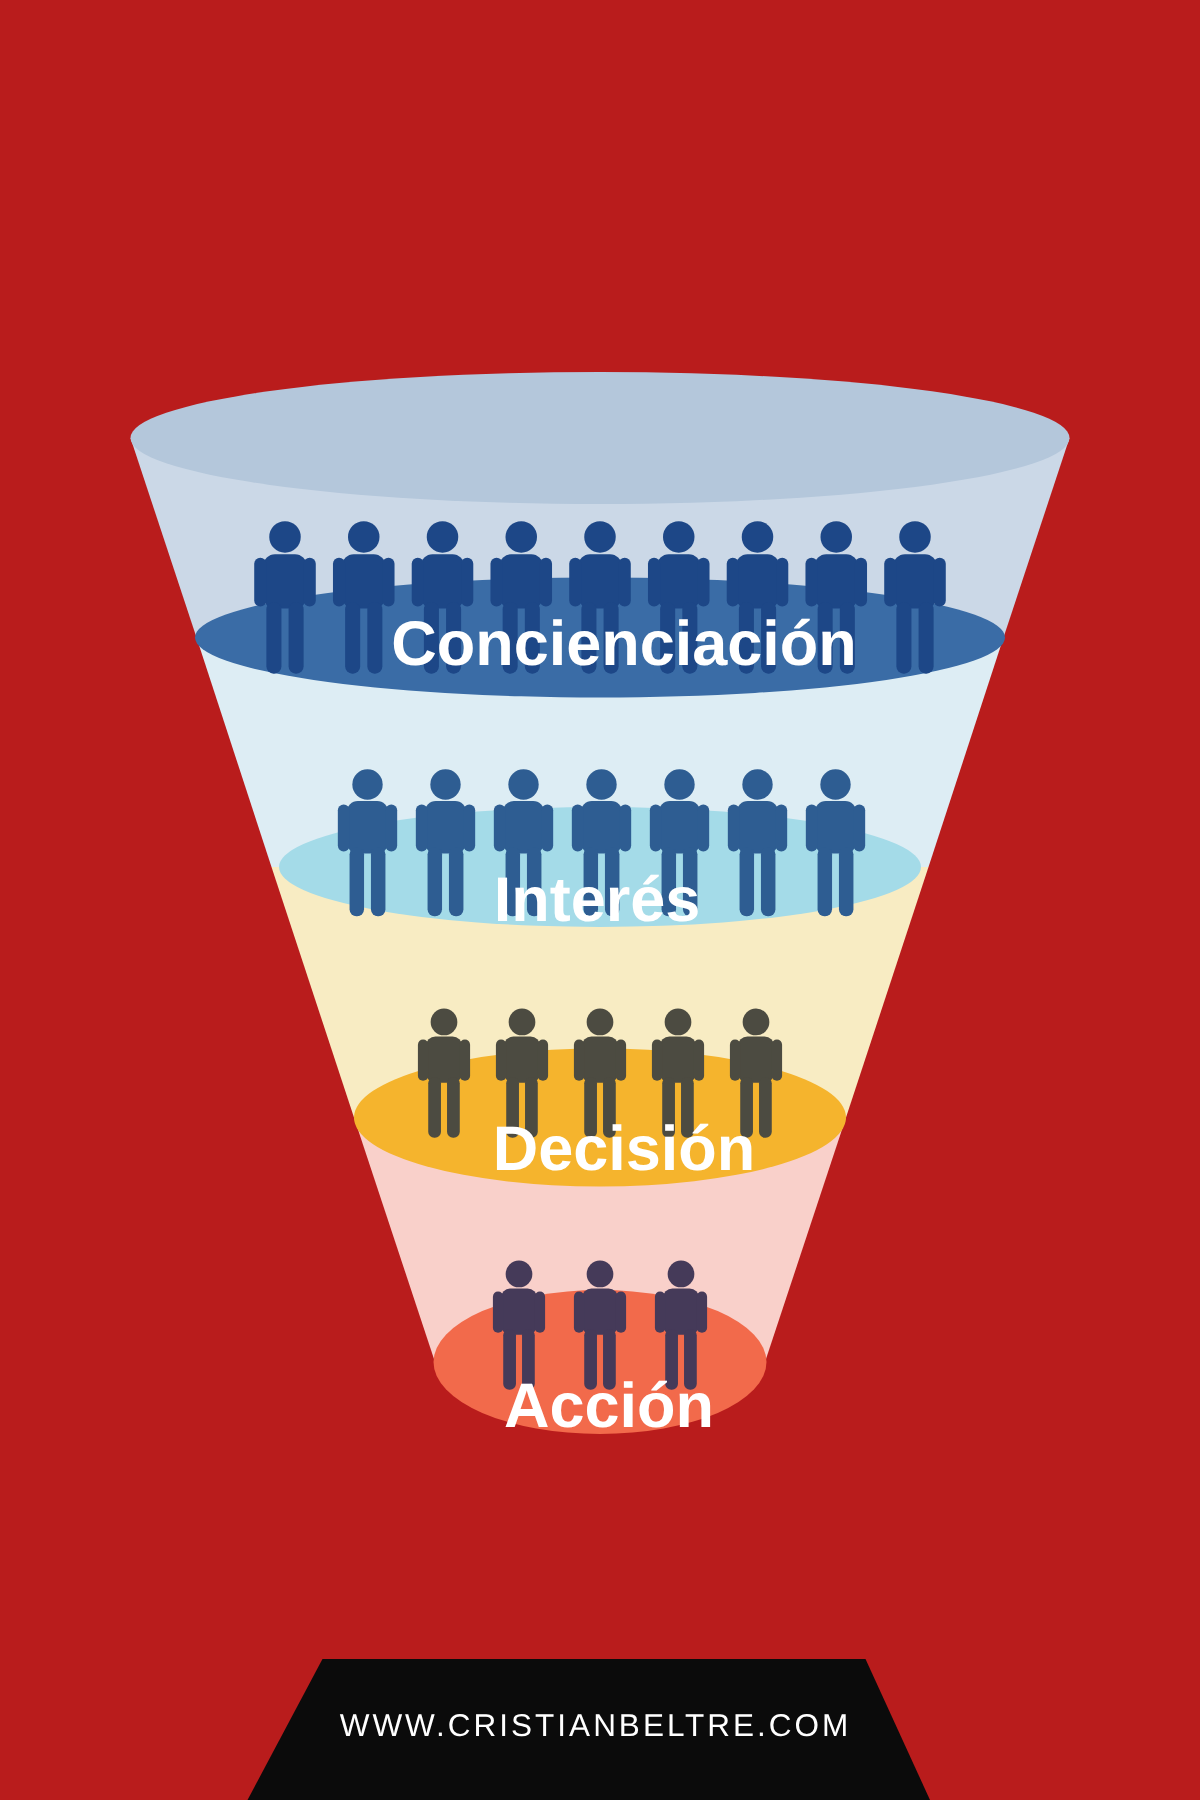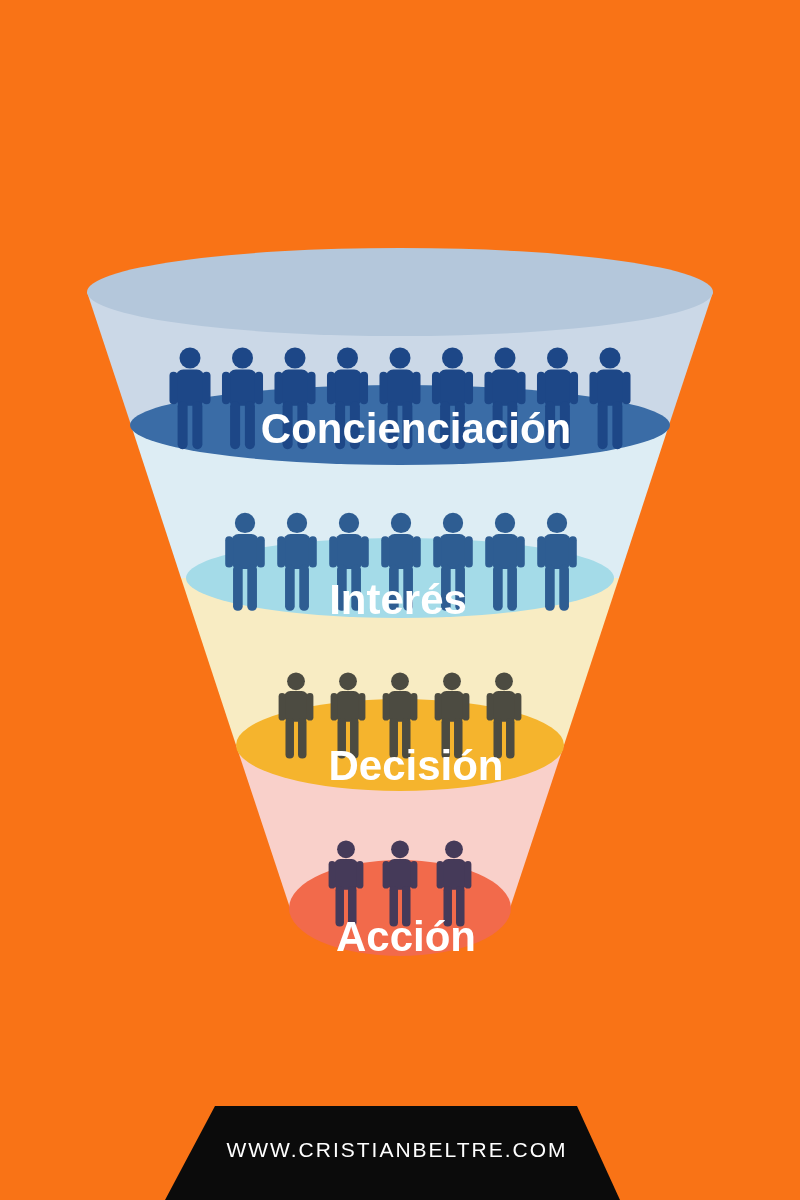--- a/index.html
+++ b/index.html
@@ -5,21 +5,21 @@
   html, body {
     margin: 0;
     padding: 0;
     background: #ffffff;
   }
   .page {
     width: 800px;
     height: 1200px;
     position: relative;
     margin: 0 auto;
-    background: #f97316;
+    background: #b91c1c;
     overflow: hidden;
     font-family: "Liberation Sans", sans-serif;
   }
   .funnel-svg {
     display: block;
   }
   .stage-label {
     font-family: "Liberation Sans", "DejaVu Sans", sans-serif;
     font-weight: bold;
     font-size: 42px;

